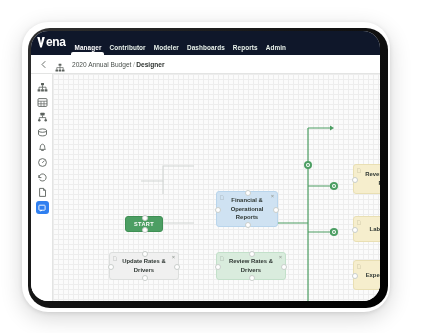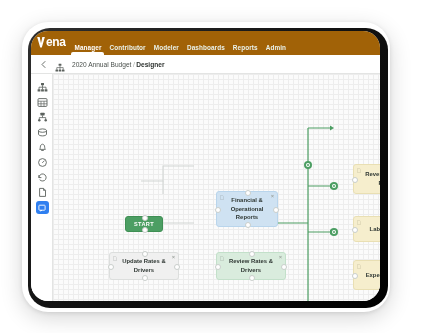--- a/index.html
+++ b/index.html
@@ -34,21 +34,21 @@
     left:31px;top:31px;
     width:349px;height:270px;
     background:#f4f5f4;
     border-radius:17px;
     overflow:hidden;
   }
 
   
   #topnav{
     position:absolute;left:0;top:0;right:0;height:24px;
-    background:#a16207;
+    background:#0f172a;
     display:flex;align-items:flex-end;
     padding-left:6px;
     box-sizing:border-box;
   }
   #logo{
     display:flex;align-items:center;
     height:24px;margin-right:9px;padding-bottom:1px;
   }
   #logo .v-mark{
     display:inline-block;width:8px;height:11px;

